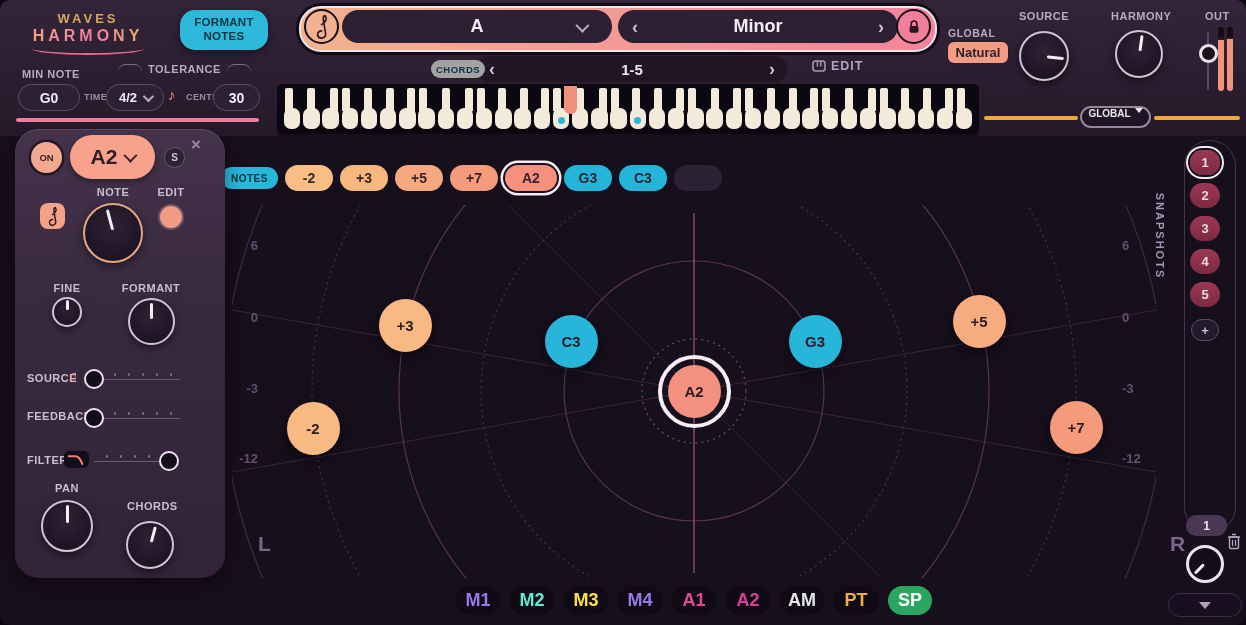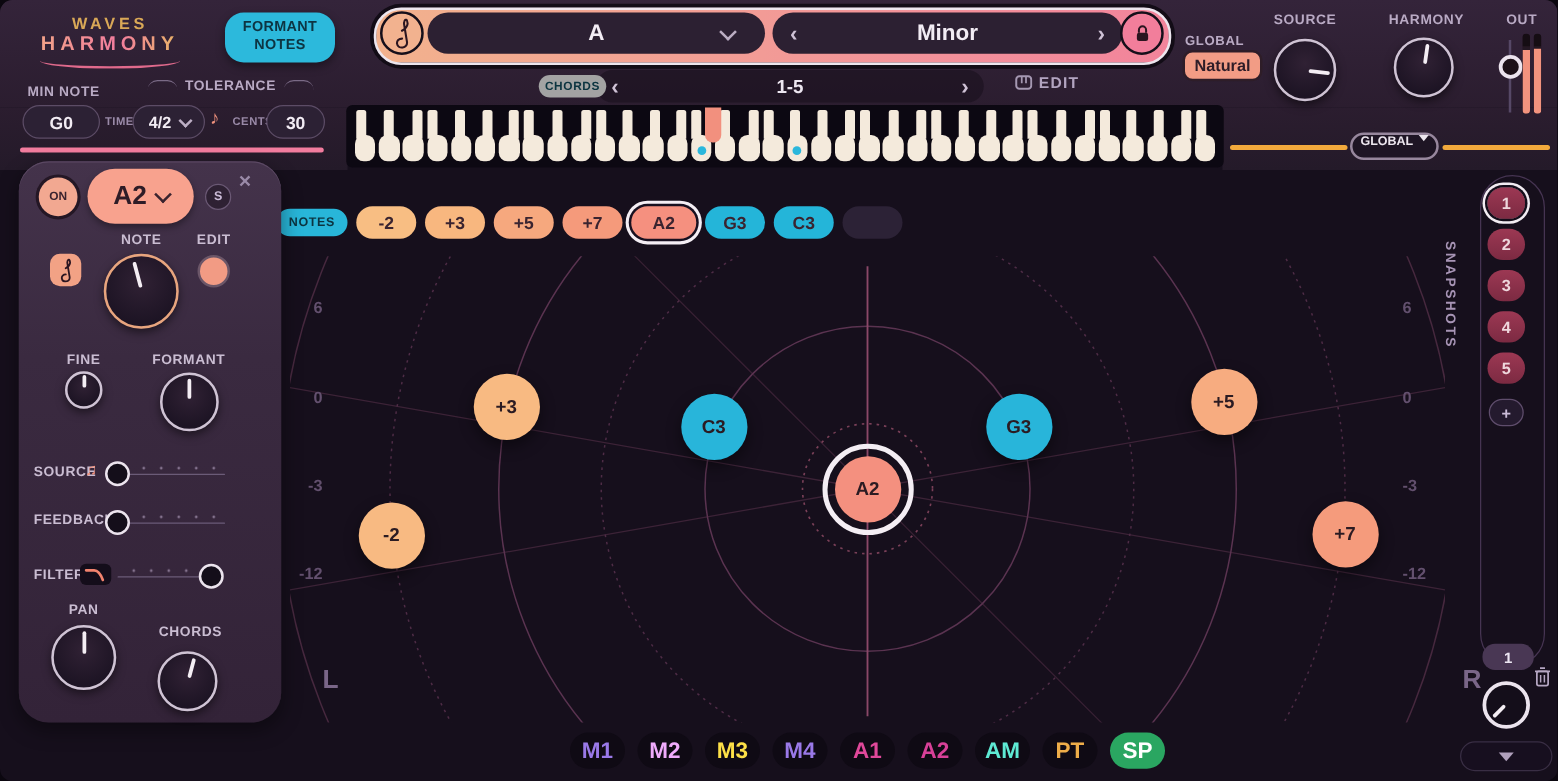--- a/index.html
+++ b/index.html
@@ -532,22 +532,22 @@
   </div>
   <div class="abs mini-knob" style="--angle: 225deg;">
       <div class="ptr"></div>
     </div>
   <div class="abs dd-btn">
       <span class="tri"></span>
     </div>
 
   <div class="abs modes">
       <button class="mode-btn" style="color: rgb(154, 121, 232);">M1</button>
-      <button class="mode-btn" style="color: #f0abfc;">M2</button>
+      <button class="mode-btn" style="color: #5eead4;">M2</button>
       <button class="mode-btn" style="color: #fde047;">M3</button>
       <button class="mode-btn" style="color: rgb(154, 121, 232);">M4</button>
       <button class="mode-btn" style="color: rgb(224, 72, 154);">A1</button>
       <button class="mode-btn" style="color: rgb(216, 64, 152);">A2</button>
-      <button class="mode-btn" style="color: #5eead4;">AM</button>
+      <button class="mode-btn" style="color: #e5e5e5;">AM</button>
       <button class="mode-btn" style="color: rgb(238, 173, 73);">PT</button>
       <button class="mode-btn" style="color: rgb(255, 255, 255); background: rgb(42, 166, 97);">SP</button>
     </div>
 </div>
 
 </body></html>

